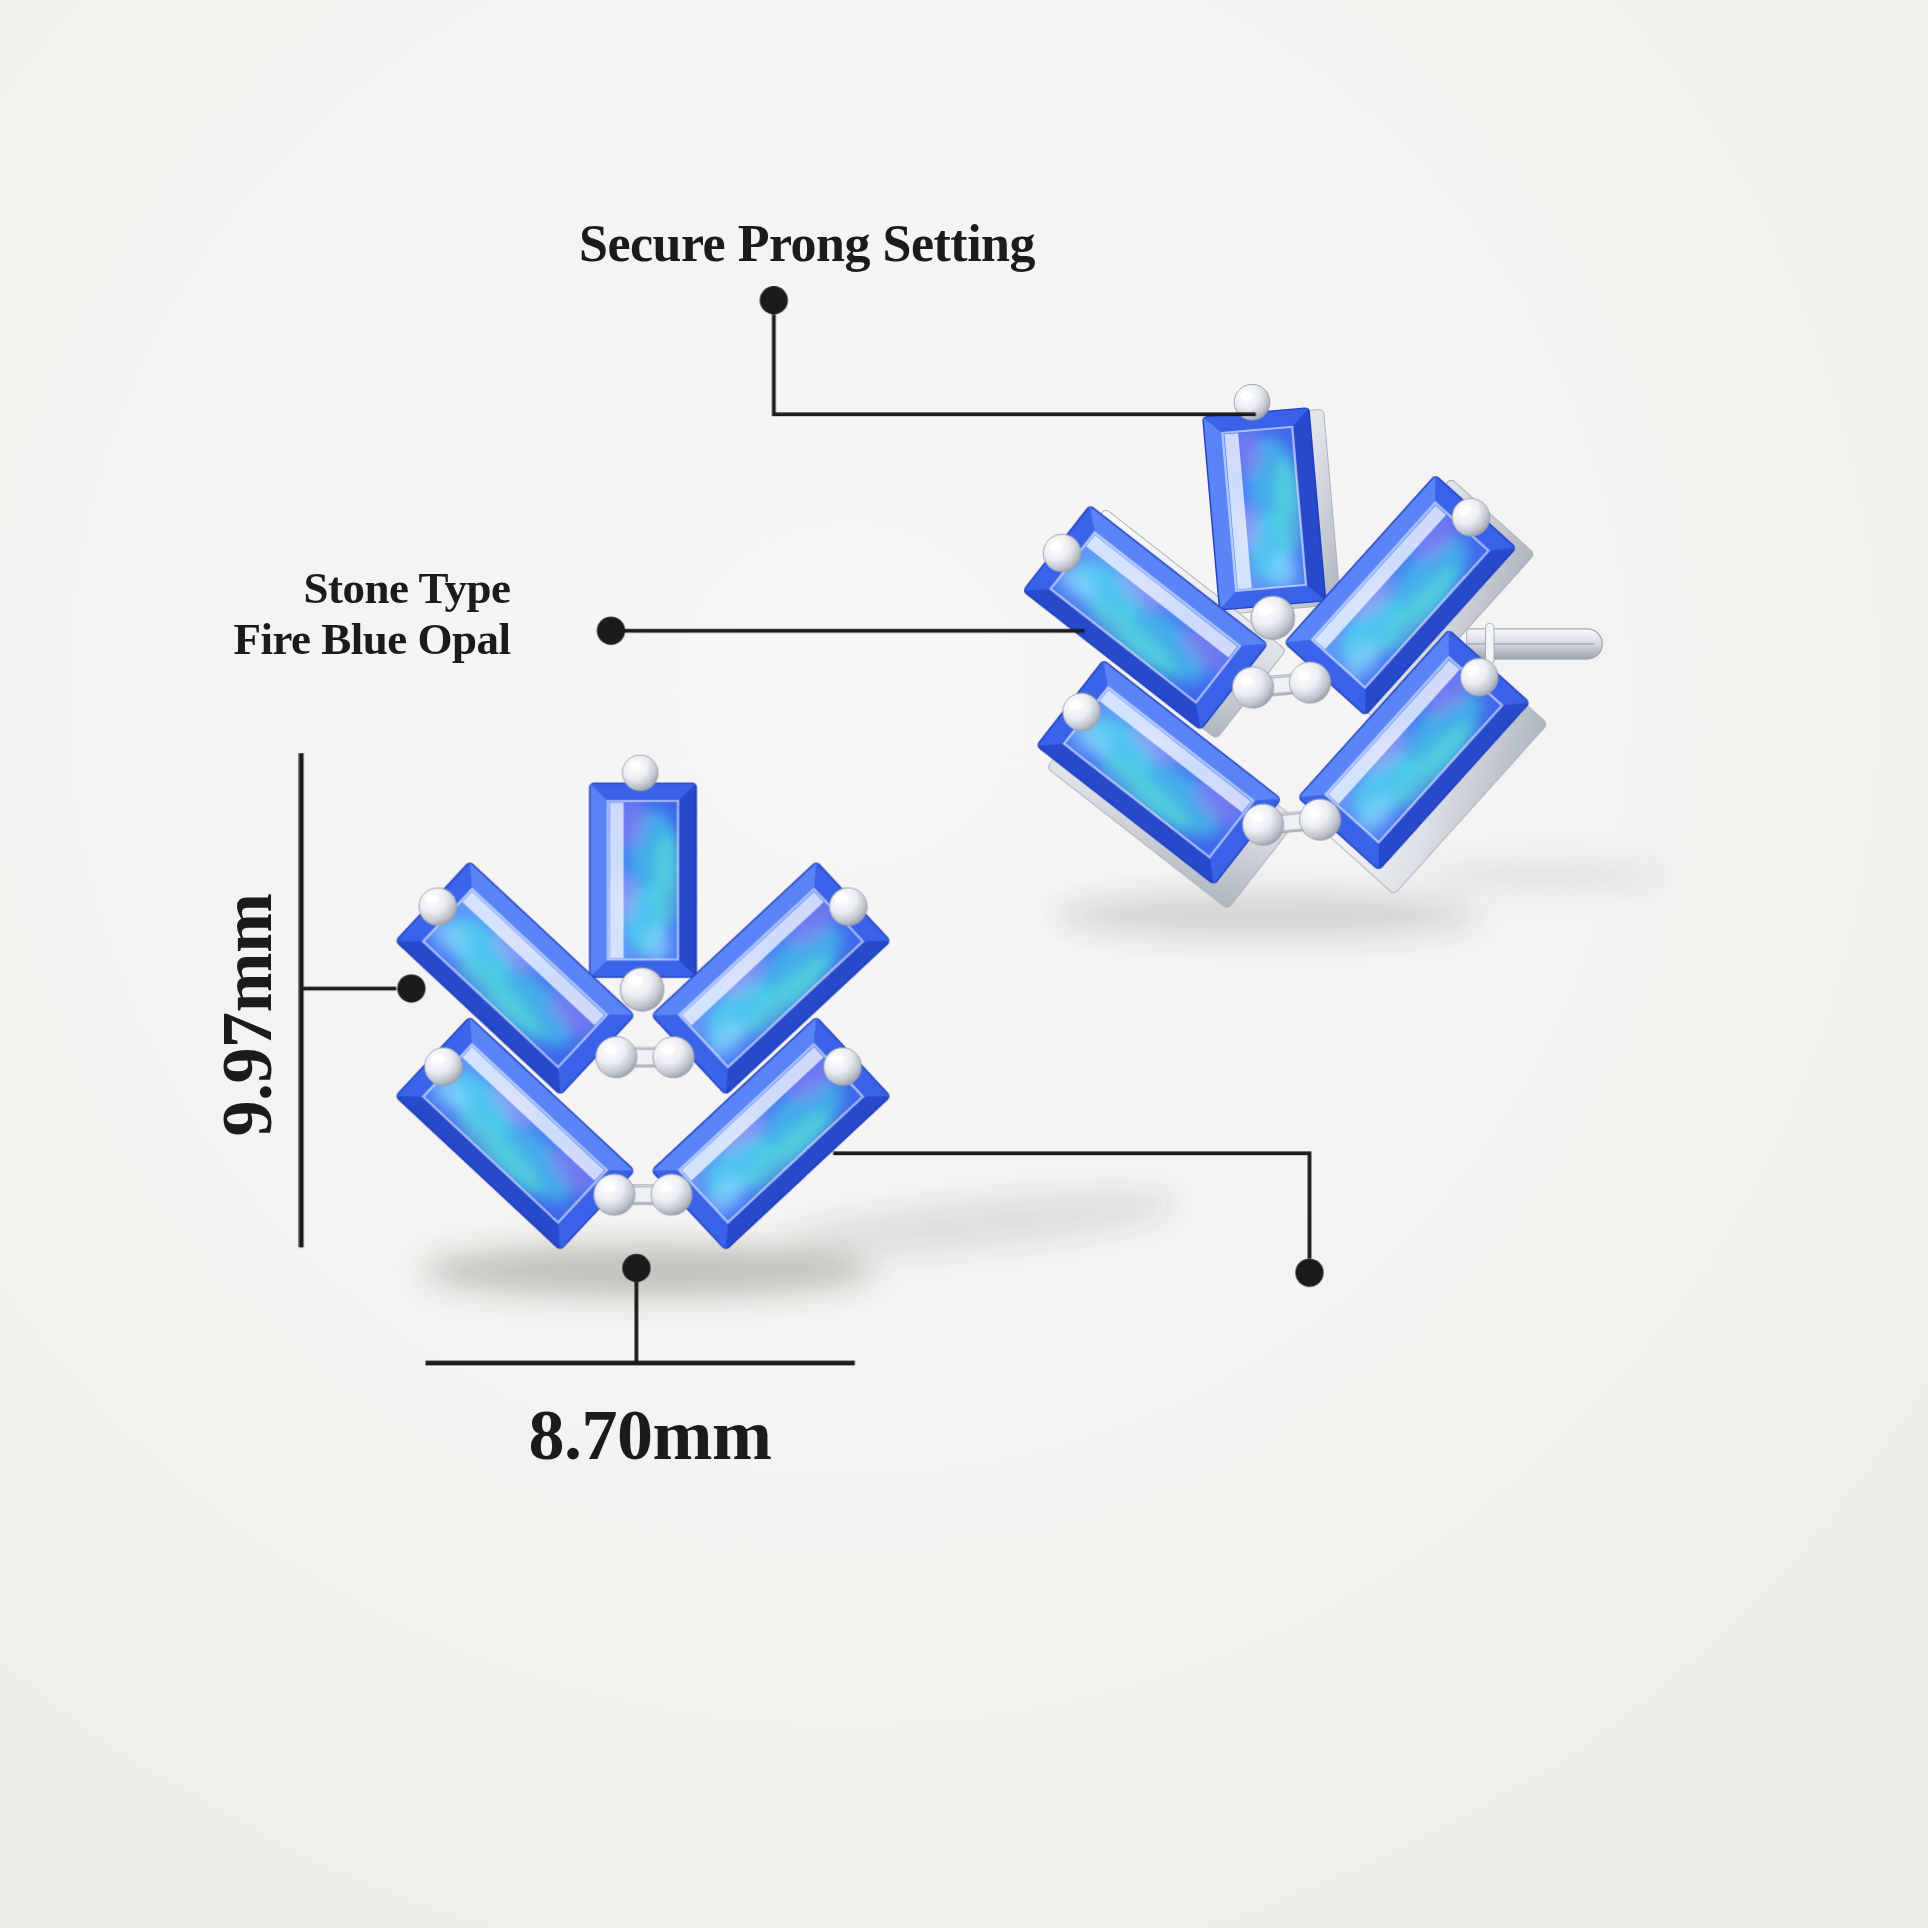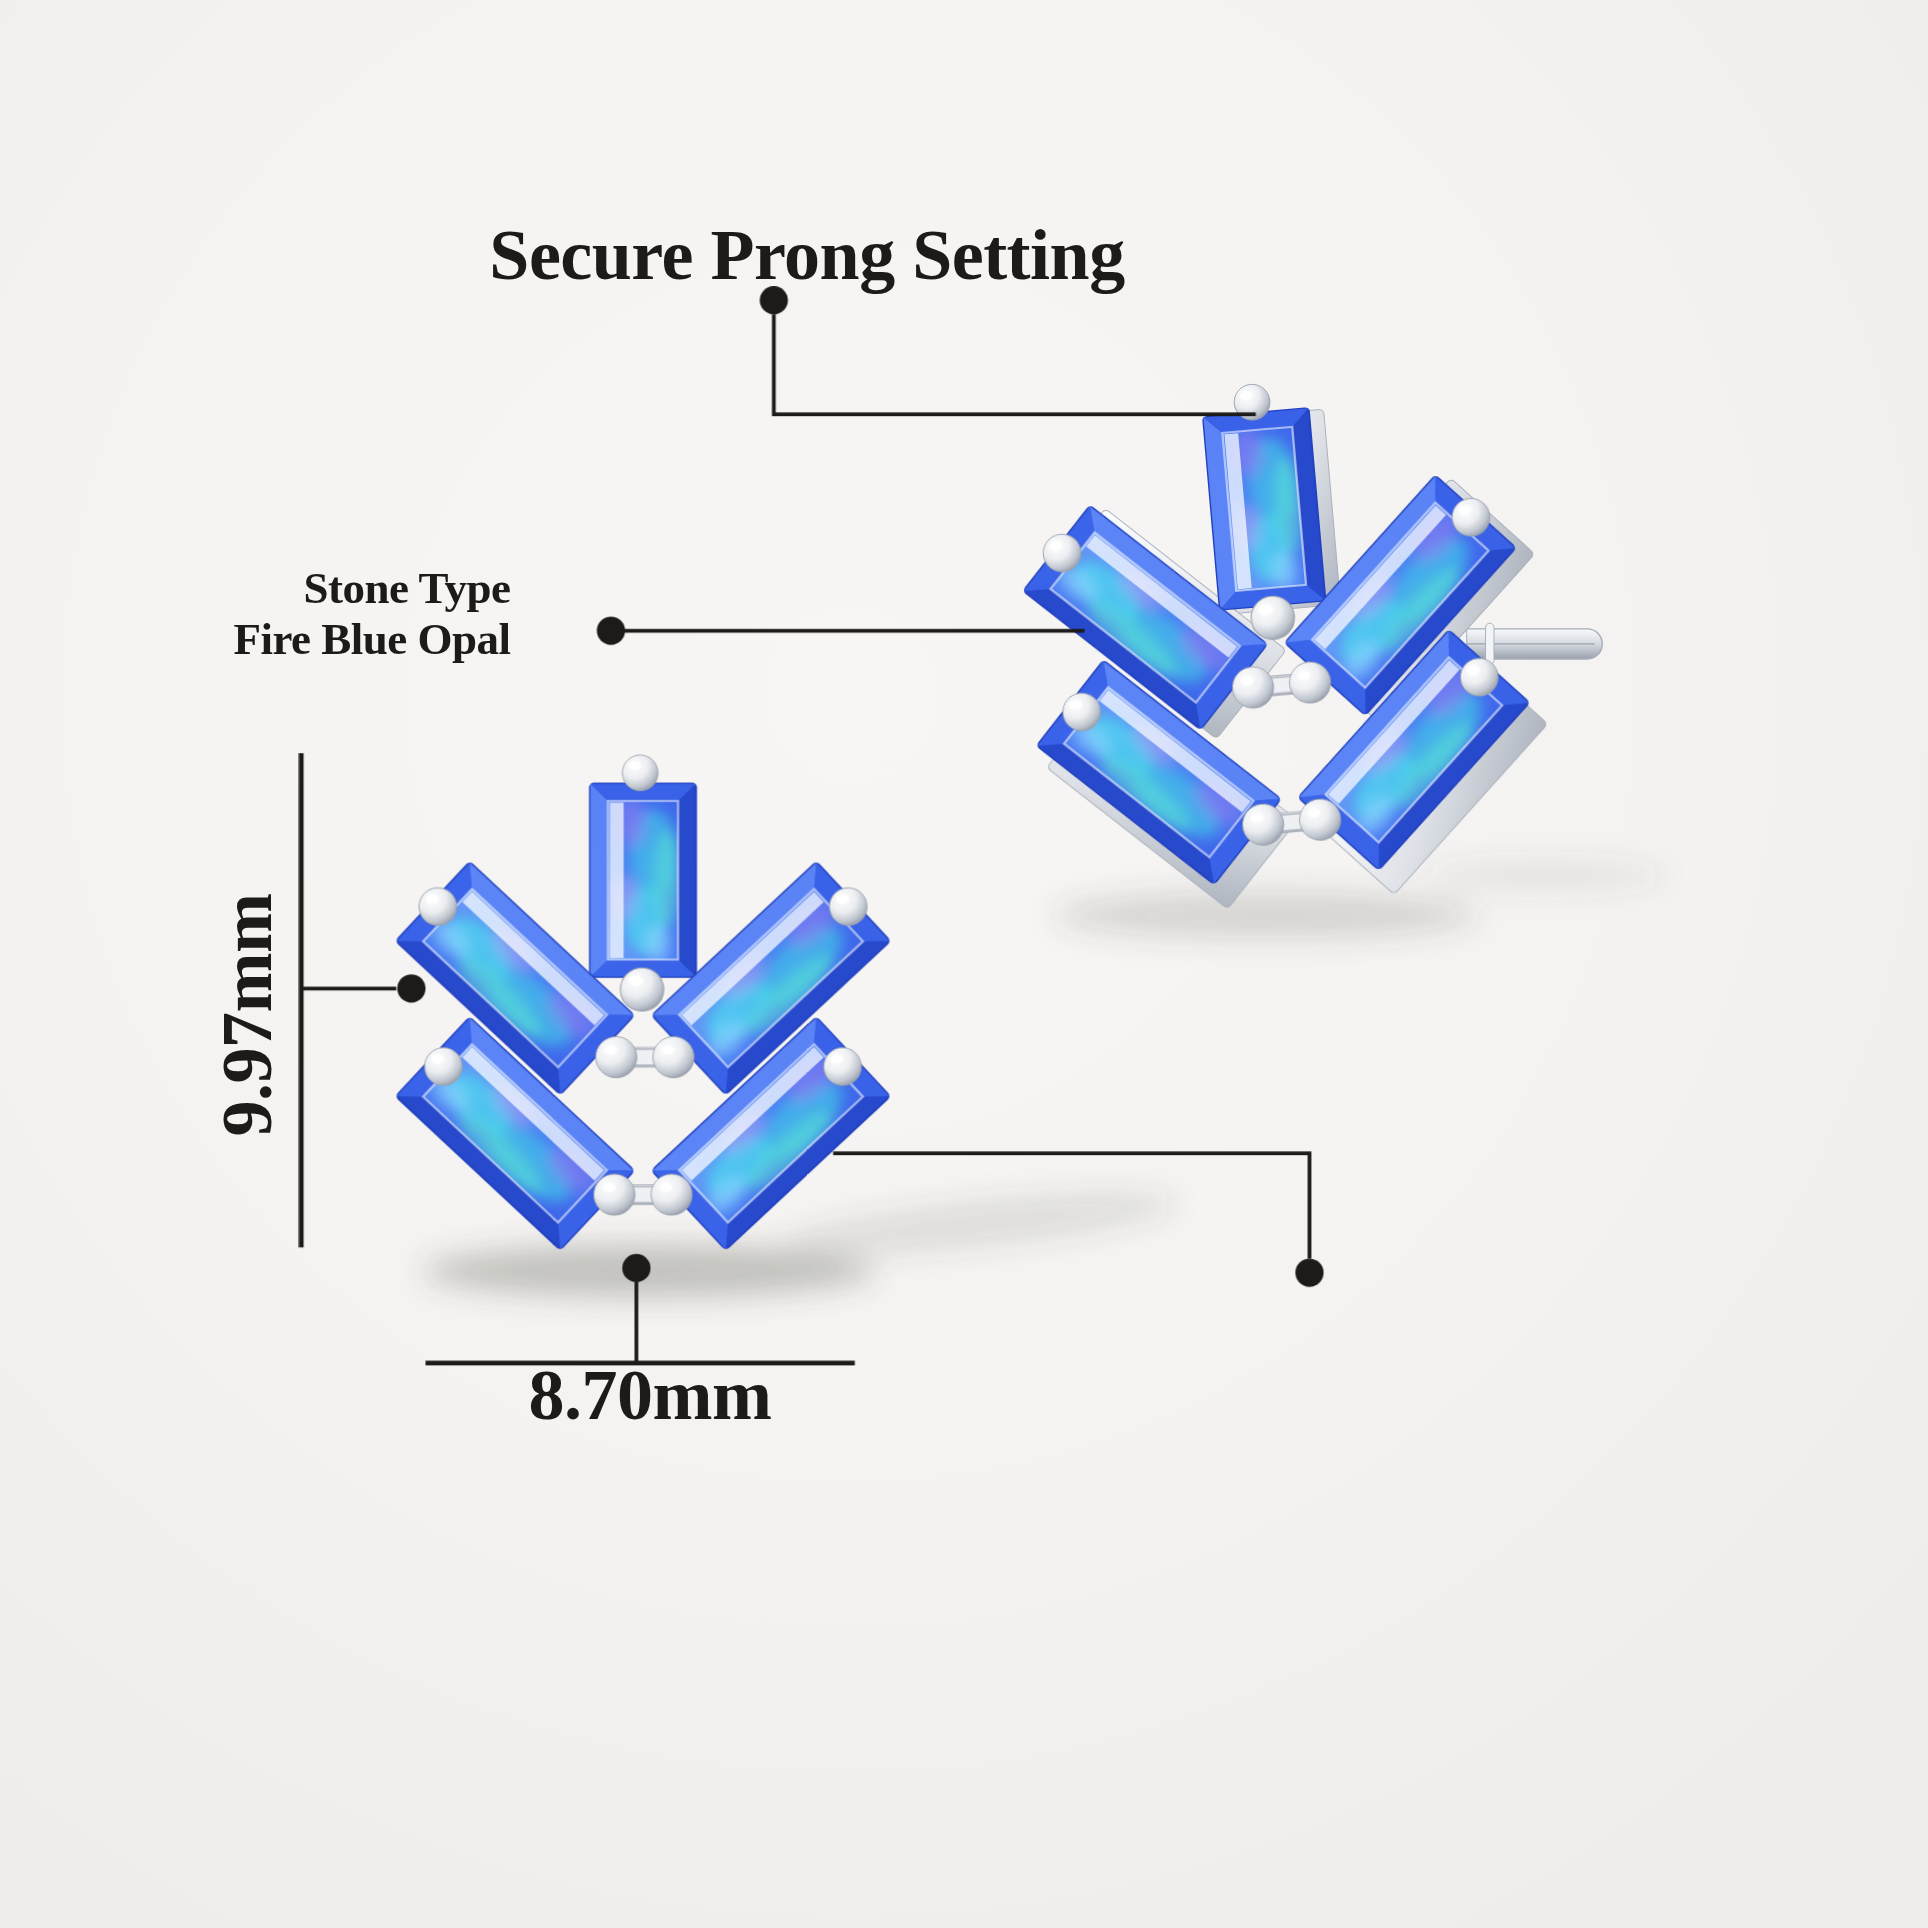--- a/index.html
+++ b/index.html
@@ -10,21 +10,21 @@
   }
   .stage{position:absolute;inset:0;}
   svg.art{position:absolute;left:0;top:0;z-index:1;}
   .label{
     position:absolute;z-index:2;color:#1c1b19;font-weight:700;line-height:1.12;
     white-space:nowrap;letter-spacing:-0.5px;
   }
   .label.center-x{transform:translateX(-50%);}
   .label.center-xy{transform:translate(-50%,-50%);}
   .label.rot90{transform:translate(-50%,-50%) rotate(-90deg);}
-  #title-label{font-size:72px;}
+  #title-label{font-size:52px;}
   #stone-type-label{font-size:45px;text-align:right;line-height:1.14;}
   .dim{font-size:72px;}
 </style>
 </head>
 <body>
 
 <div class="stage">
 
 <svg class="art" width="1928" height="1928" viewBox="0 0 2048 2048">
   <defs>
@@ -186,17 +186,17 @@
 
 <div id="title-label" class="label center-x" style="left:807px;top:215px;">Secure Prong Setting</div>
 
 <div id="stone-type-label" class="label center-x" style="left:372px;top:563px;">
   <div>Stone Type</div>
   <div>Fire Blue Opal</div>
 </div>
 
 <div class="label dim rot90" style="left:247px;top:1015px;">9.97mm</div>
 
-<div class="label dim center-xy" style="left:650px;top:1395px;text-align:center;">8.70mm</div>
+<div class="label dim center-xy" style="left:650px;top:1435px;text-align:center;">8.70mm</div>
 
 
 </div>
 
 
 </body></html>

